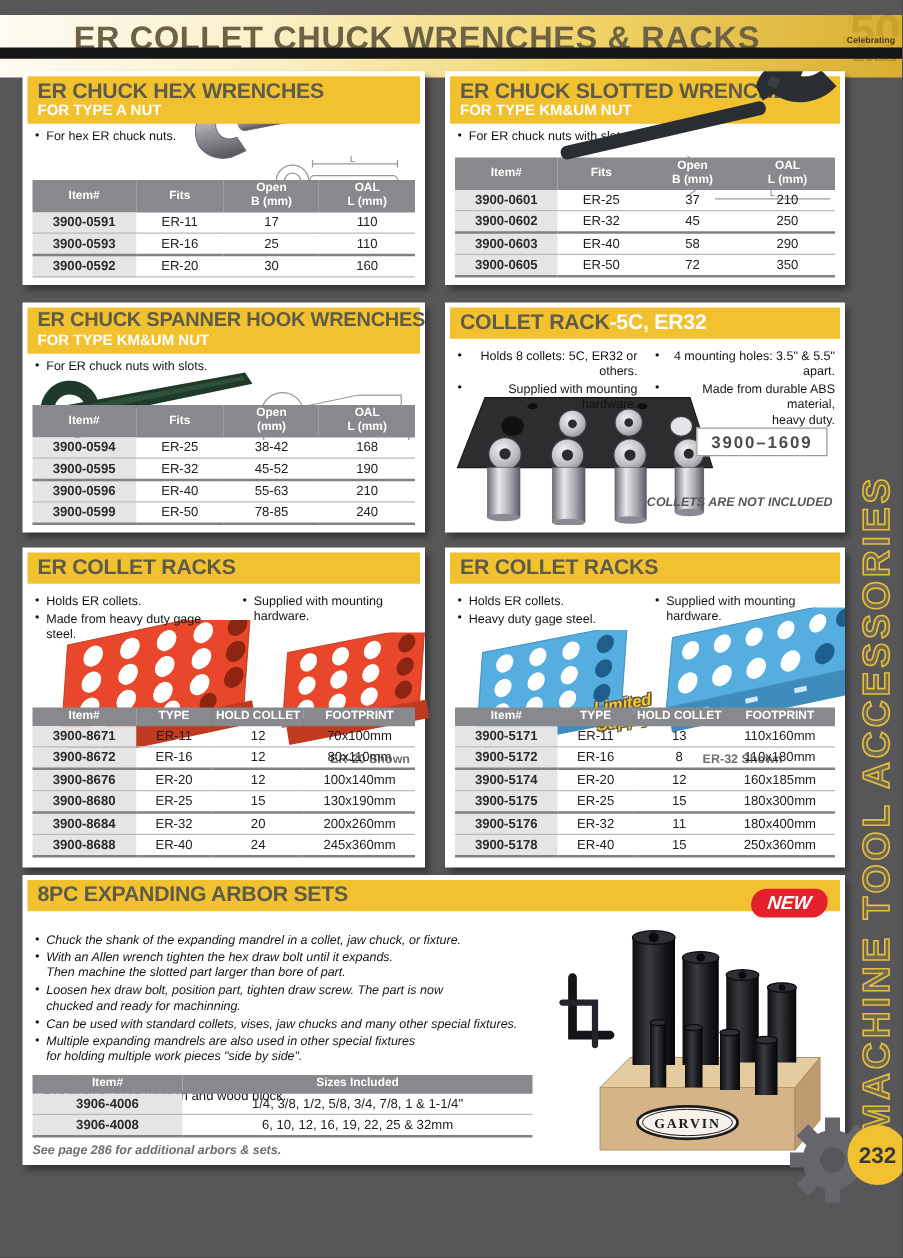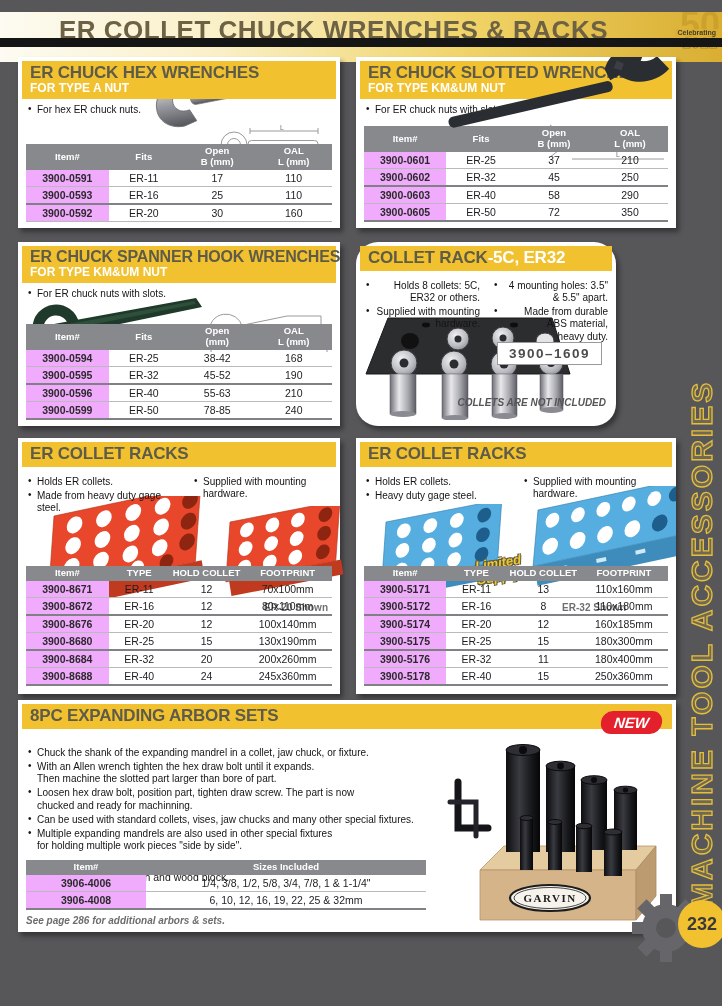--- a/index.html
+++ b/index.html
@@ -34,21 +34,21 @@
   .bullets{list-style:none;margin:5px 0 0;padding:0 4px;font-size:10px;color:#141414;position:relative;z-index:2;}
   .bullets li{position:relative;padding-left:11px;margin:2px 0;white-space:pre-line;line-height:1.22;}
   .bullets li::before{content:"•";position:absolute;left:2px;top:-1px;}
   .twocol{display:flex;gap:4px;}
   .twocol .bullets{flex:1;}
   
   .spec{border-collapse:collapse;table-layout:fixed;font-size:10.5px;position:absolute;}
   .spec th{background:#87898C;color:#fff;font-size:9.5px;font-weight:bold;padding:2px 2px;
            white-space:pre-line;line-height:1.15;text-align:center;}
   .spec td{text-align:center;padding:1px 2px;border-bottom:1px solid #B9BABC;color:#1d1d1d;height:14px;}
-  .spec td.item{background:#f0abfc;font-weight:bold;color:#2a2a2a;}
+  .spec td.item{background:#e5e5e5;font-weight:bold;color:#2a2a2a;}
   .spec tbody tr:nth-child(even) td{border-bottom:2px solid #808184;}
   
   .cap{position:absolute;font-size:10px;font-weight:bold;color:#6F7072;}
   .itembox{position:absolute;border:1px solid #9a9a9a;background:#fff;padding:3px 11px;
            font-weight:bold;font-size:13.5px;color:#4C4C4E;letter-spacing:1.5px;}
   .note{position:absolute;font-style:italic;font-weight:bold;font-size:10px;color:#565658;}
   .limited{position:absolute;color:#F4C62F;font-weight:bold;font-style:italic;font-size:13px;
            transform:rotate(-9deg);white-space:pre-line;line-height:1.05;
            text-shadow:1px 1px 0 #5a5a44,-1px 1px 0 #5a5a44,1px -1px 0 #5a5a44,-1px -1px 0 #5a5a44;}
   .new-badge{position:absolute;right:14px;top:11px;background:#E4202C;color:#fff;font-weight:bold;
@@ -278,21 +278,21 @@
         <tr>
             <td class="item">3900-0599</td>
             <td>ER-50</td>
             <td>78-85</td>
             <td>240</td>
           </tr>
       </tbody>
     </table>
   </div>
 
-  <div class="card" style="left:356px;top:242px;width:260px;height:184px;border-radius:22px;">
+  <div class="card" style="left:356px;top:242px;width:320px;height:184px;">
     <div class="tbar">
       <div class="t1"><span>COLLET RACK</span><span class="wh">-5C, ER32</span></div>
     </div>
     <div class="twocol" style="margin-top:2px;text-align:right;">
       <ul class="bullets" style="font-size:10px;">
         <li>Holds 8 collets: 5C, ER32 or others.</li>
         <li>Supplied with mounting hardware.</li>
       </ul>
       <ul class="bullets" style="font-size:10px;">
         <li>4 mounting holes: 3.5" &amp; 5.5" apart.</li>
@@ -597,21 +597,21 @@
           </tr>
       </tbody>
     </table>
   </div>
 
   <div class="card" style="left:18px;top:700px;width:658px;height:232px;">
     <div class="tbar">
       <div class="t1">8PC EXPANDING ARBOR SETS</div>
     </div>
     <div class="new-badge">NEW</div>
-    <ul class="bullets" style="width:420px;margin-top:18px;">
+    <ul class="bullets" style="width:420px;margin-top:18px;font-style:italic;">
       <li>Chuck the shank of the expanding mandrel in a collet, jaw chuck, or fixture.</li>
       <li>With an Allen wrench tighten the hex draw bolt until it expands.
 Then machine the slotted part larger than bore of part.</li>
       <li>Loosen hex draw bolt, position part, tighten draw screw. The part is now
 chucked and ready for machinning.</li>
       <li>Can be used with standard collets, vises, jaw chucks and many other special fixtures.</li>
       <li>Multiple expanding mandrels are also used in other special fixtures
 for holding multiple work pieces "side by side".</li>
     </ul>
     <div class="set-lbl">SET INCLUDES:</div>

